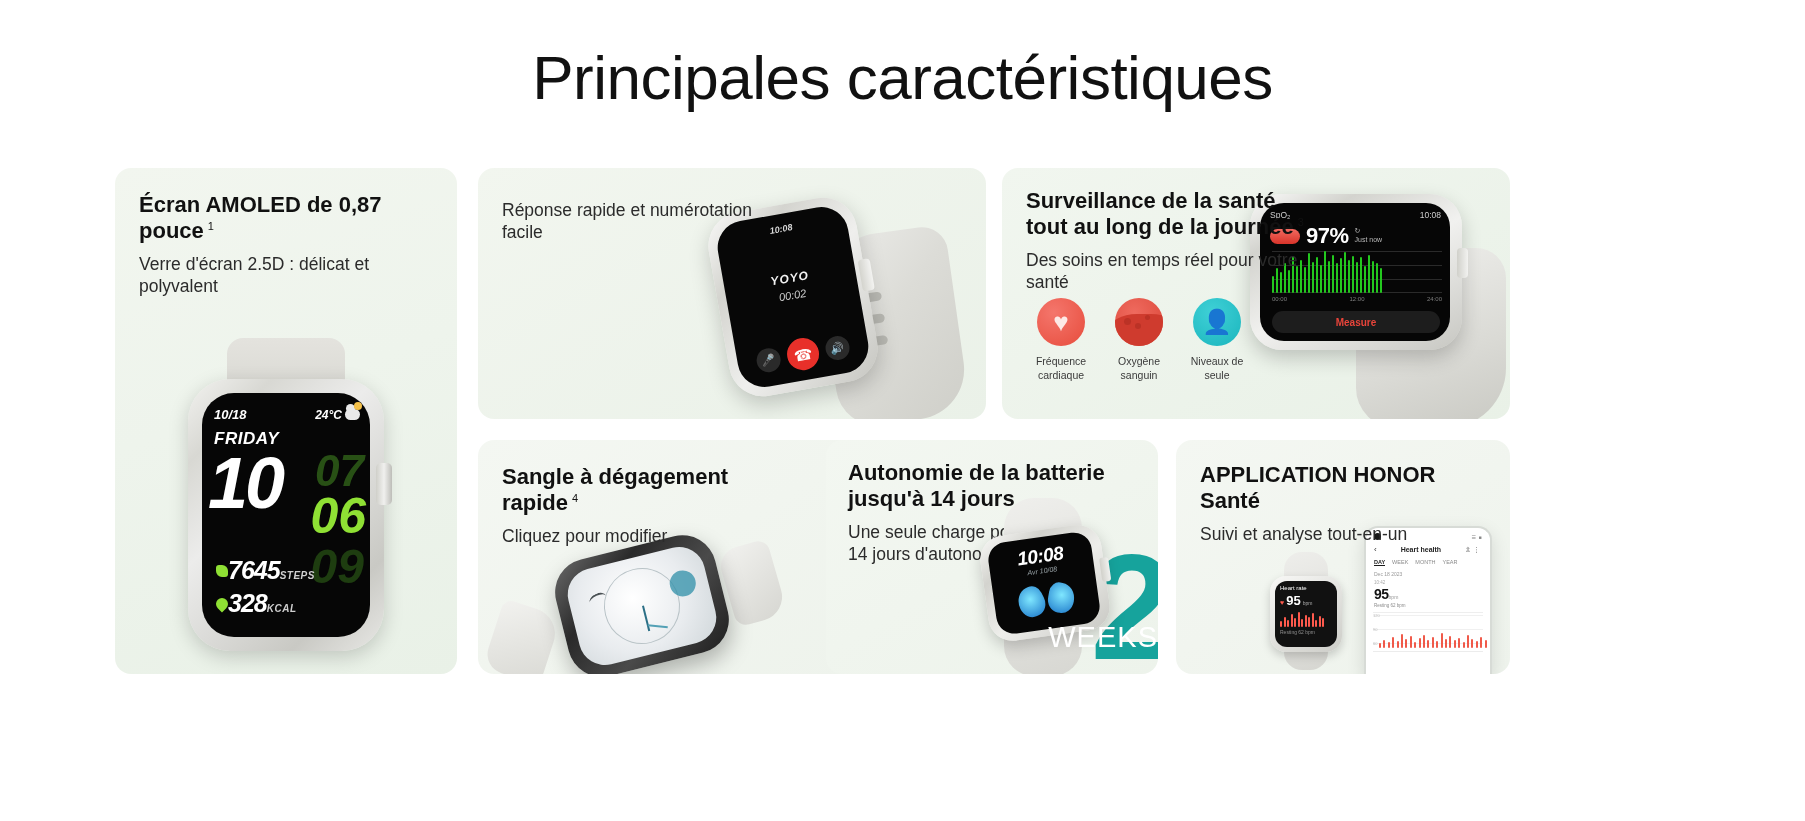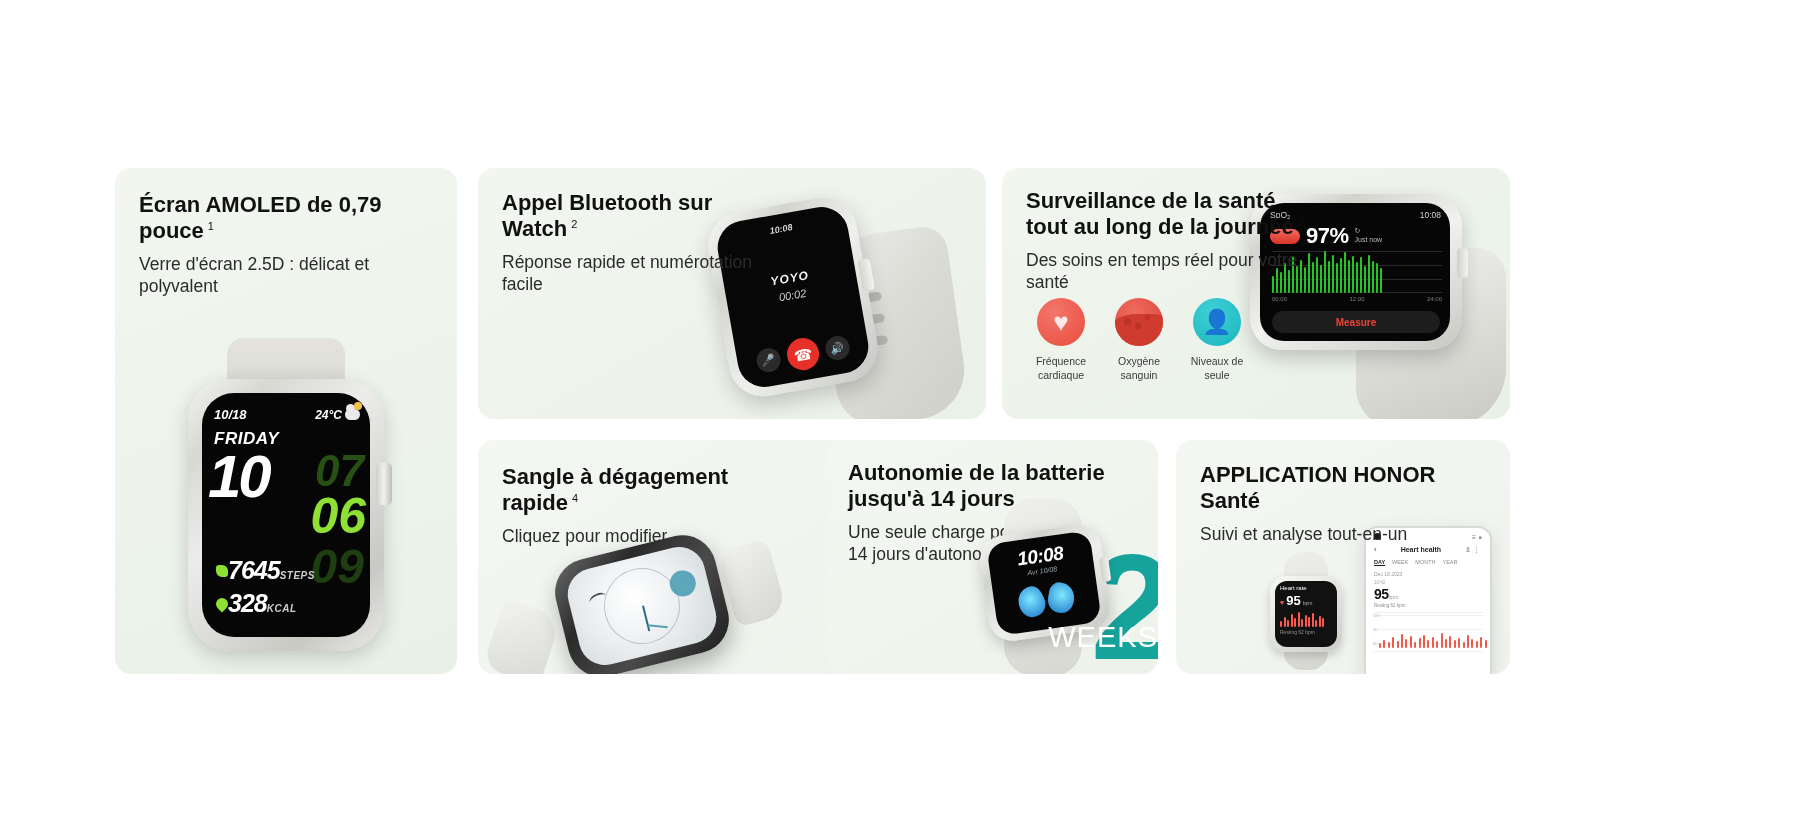--- a/index.html
+++ b/index.html
@@ -60,21 +60,21 @@
     width: 168px; height: 244px; background: #060606; border-radius: 32px;
     overflow: hidden;
   }
   .w1-row1 { position:absolute; top:14px; left:12px; right:10px; display:flex; justify-content:space-between; align-items:center; }
   .w1-date { color:#fff; font-size:13px; font-weight:700; font-style: italic; }
   .w1-temp { color:#fff; font-size:12px; font-weight:700; font-style: italic; display:flex; align-items:center; gap:3px;}
   .w1-cloud { width: 15px; height: 11px; background: #e9e9e9; border-radius: 7px; position: relative; }
   .w1-cloud::before { content:""; position:absolute; left:1px; top:-5px; width:9px; height:9px; background:#e9e9e9; border-radius:50%; }
   .w1-cloud::after { content:""; position:absolute; right:-2px; top:-7px; width:8px; height:8px; background:#f4c14a; border-radius:50%; }
   .w1-day { position:absolute; top:36px; left:12px; color:#fff; font-size:17px; font-weight:700; font-style:italic; letter-spacing:.5px; }
-  .w1-hh { position:absolute; top:54px; left:6px; color:#fff; font-size:60px; font-weight:700; font-style:italic; letter-spacing:-3px; line-height:1; }
+  .w1-hh { position:absolute; top:54px; left:6px; color:#fff; font-size:72px; font-weight:700; font-style:italic; letter-spacing:-3px; line-height:1; }
   .w1-mm-prev { position:absolute; top:56px; right:6px; color:#2f5e18; font-size:44px; font-weight:700; font-style:italic; line-height:1; opacity:.85;}
   .w1-mm { position:absolute; top:98px; right:4px; color:#8fe034; font-size:50px; font-weight:700; font-style:italic; line-height:1; }
   .w1-mm-next { position:absolute; top:150px; right:6px; color:#1e3d10; font-size:48px; font-weight:700; font-style:italic; line-height:1; }
   .w1-stat { position:absolute; left:14px; display:flex; align-items:baseline; gap:0; color:#fff; }
   .w1-stat.s1 { top: 163px; }
   .w1-stat.s2 { top: 196px; }
   .w1-ic { width:12px; height:12px; background:#8fe034; border-radius:3px 6px 3px 6px; align-self:center; }
   .w1-ic.drop { border-radius: 50% 50% 50% 0; transform: rotate(-45deg); }
   .w1-val { font-size:25px; font-weight:700; font-style:italic; letter-spacing:-1px; }
   .w1-unit { font-size:10px; font-weight:700; font-style:italic; color:#cfcfcf; letter-spacing:.5px; }
@@ -261,24 +261,25 @@
   .ap-graph .gl { position:absolute; left:0; font-size:4px; color:#bbb; }
   .ap-line { position:absolute; left:6px; right:2px; bottom:4px; height:20px; }
   .ap-line i { position:absolute; bottom:0; width:2px; background:#f05a4a; border-radius:1px; }
   .ap-gridv { position:absolute; left:0; right:0; bottom:0; height:1px; background:#ececec; }
 </style>
 </head>
 <body>
 
 <div class="page">
 
+  <div class="page-title">Principales caractéristiques</div>
 
   <div class="card" id="card1">
     <div class="txt">
-      <div class="c-title"><span>Écran AMOLED de 0,79 pouce</span><span class="sup">1</span></div>
+      <div class="c-title"><span>Écran AMOLED de 0,87 pouce</span><span class="sup">1</span></div>
       <div class="c-sub">Verre d'écran 2.5D : délicat et polyvalent</div>
     </div>
 
     <div class="watch1">
       <div class="w1-band-top"></div>
       <div class="w1-body"></div>
       <div class="w1-crown"></div>
       <div class="w1-screen">
         <div class="w1-row1">
           <span class="w1-date">10/18</span>
@@ -301,21 +302,20 @@
           <span class="w1-ic drop"></span>
           <span class="w1-val">328</span>
           <span class="w1-unit">KCAL</span>
         </div>
       </div>
     </div>
   </div>
 
   <div class="card" id="card2">
     <div class="txt">
-      <div class="c-title"><span>Appel Bluetooth sur Watch</span><span class="sup">2</span></div>
       <div class="c-sub">Réponse rapide et numérotation facile</div>
     </div>
     <div class="watch2">
       <div class="w2-band">
           <i></i>
           <i></i>
           <i></i>
         </div>
       <div class="w2-body">
         <div class="w2-crown"></div>

